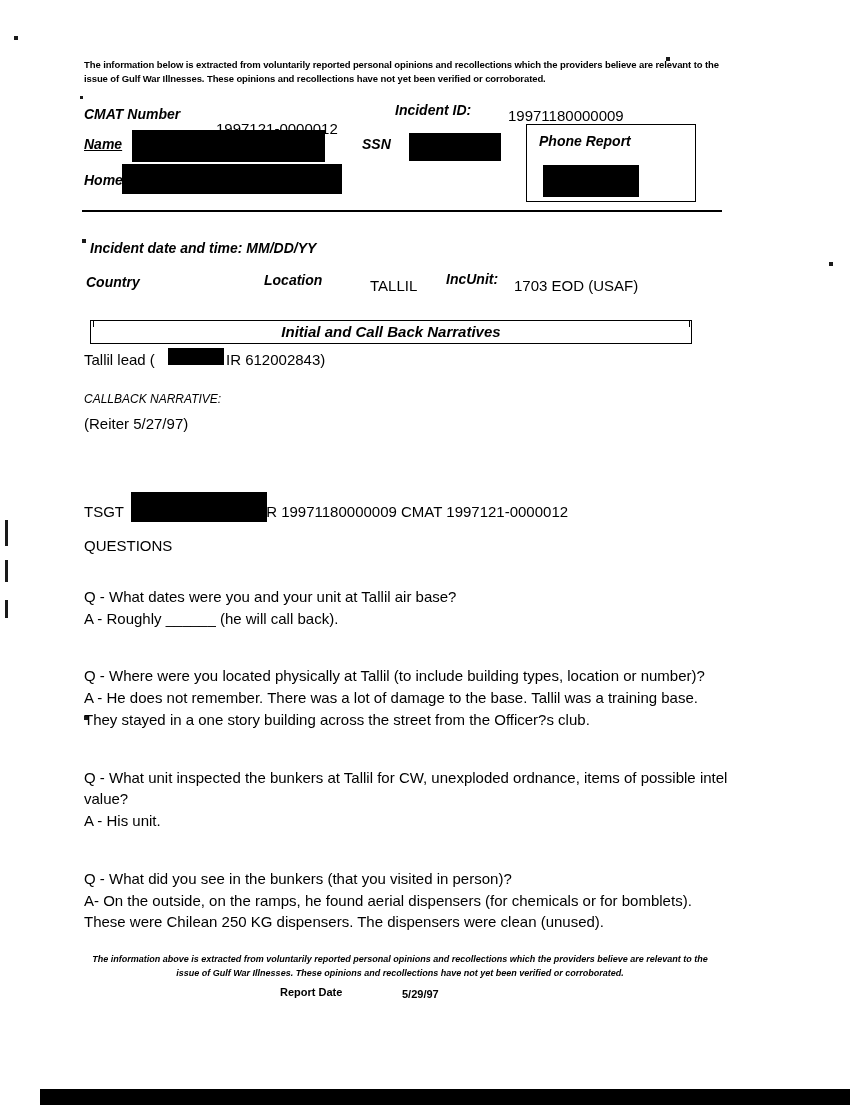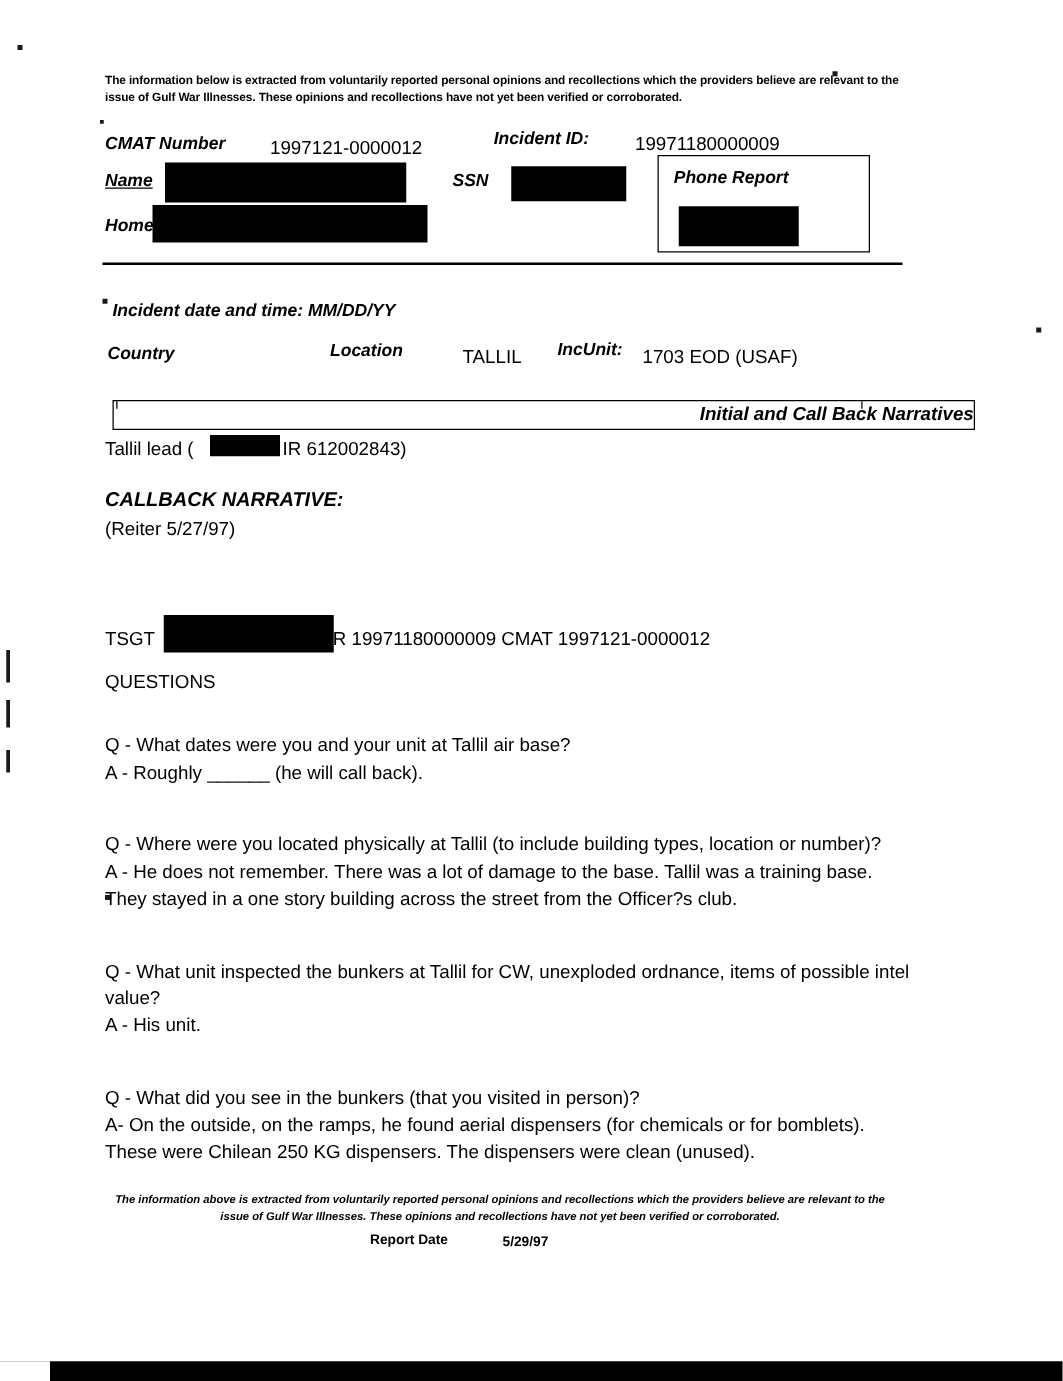--- a/index.html
+++ b/index.html
@@ -116,43 +116,42 @@
   }
 
   .body-text {
     font-size: 15px;
     line-height: 1.35;
     font-family: "Liberation Sans", sans-serif;
   }
 
   .cb-head {
     font-style: italic;
-    font-weight: bold;
-    font-size: 16px;
+    font-weight: normal;
+    font-size: 12px;
   }
 
   .qa-block {
     font-size: 15px;
     line-height: 1.45;
     width: 645px;
   }
 
   .disclaimer-bottom {
     font-size: 9px;
     font-weight: bold;
     font-style: italic;
     line-height: 1.5;
     width: 620px;
     text-align: center;
   }
 
   .rep-date-lbl {
     font-size: 11px;
     font-weight: bold;
-    margin-left: 16px;
   }
   .rep-date-val {
     font-size: 11px;
     font-weight: bold;
   }
 </style>
 </head>
 <body>
 
 <div class="page">
@@ -166,21 +165,21 @@
   <div class="edge-mark" style="left:5px; top:560px; width:3px; height:22px;"></div>
   <div class="edge-mark" style="left:5px; top:600px; width:3px; height:18px;"></div>
   <div class="edge-mark" style="left:666px; top:57px; width:4px; height:4px;"></div>
 
   <div class="content">
 
     <div class="disclaimer-top">The information below is extracted from voluntarily reported personal opinions and recollections which the providers believe are relevant to the issue of Gulf War Illnesses.  These opinions and recollections have not yet been verified or corroborated.</div>
 
     <div class="row-cmat">
       <span class="abs lbl-italic-bold" style="left:0px; top:6px;">CMAT  Number</span>
-      <span class="abs val-plain" style="left:132px; top:10px;">1997121-0000012</span>
+      <span class="abs val-plain" style="left:132px; top:20px;">1997121-0000012</span>
       <span class="abs lbl-italic-bold" style="left:311px; top:2px;">Incident ID:</span>
       <span class="abs val-plain" style="left:424px; top:7px;">19971180000009</span>
     </div>
 
     <div style="position:relative; height:90px;">
       <span class="abs lbl-italic-bold" style="left:0px; top:6px;text-decoration:underline;">Name</span>
       <span class="abs redact" style="left:48px; top:0px; width:193px; height:32px;"></span>
 
       <span class="abs lbl-italic-bold" style="left:278px; top:6px;">SSN</span>
       <span class="abs redact" style="left:325px; top:3px; width:92px; height:28px;"></span>
@@ -202,21 +201,21 @@
 
     <div style="position:relative; height:38px;">
       <span class="abs lbl-italic-bold" style="left:2px; top:8px;">Country</span>
       <span class="abs lbl-italic-bold" style="left:180px; top:6px;">Location</span>
       <span class="abs val-plain" style="left:262px; top:11px;margin-left:24px;">TALLIL</span>
       <span class="abs lbl-italic-bold" style="left:362px; top:5px;">IncUnit:</span>
       <span class="abs val-plain" style="left:430px; top:11px;">1703 EOD (USAF)</span>
     </div>
 
 
-    <div class="banner" style="left:6px; top:262px; width:690px; height:24px;text-align:right;">
+    <div class="banner" style="left:6px; top:262px; width:602px; height:24px;">
       <span>Initial and Call Back Narratives</span>
       <span class="tick" style="left:2px;"></span>
       <span class="tick" style="left:598px;"></span>
     </div>
 
     <div style="position:relative; height:30px; margin-top:44px;">
       <span class="abs body-text" style="left:0px; top:2px;">Tallil lead (</span>
       <span class="abs redact" style="left:84px; top:0px; width:56px; height:17px;"></span>
       <span class="abs body-text" style="left:142px; top:2px;">IR 612002843)</span>
     </div>

